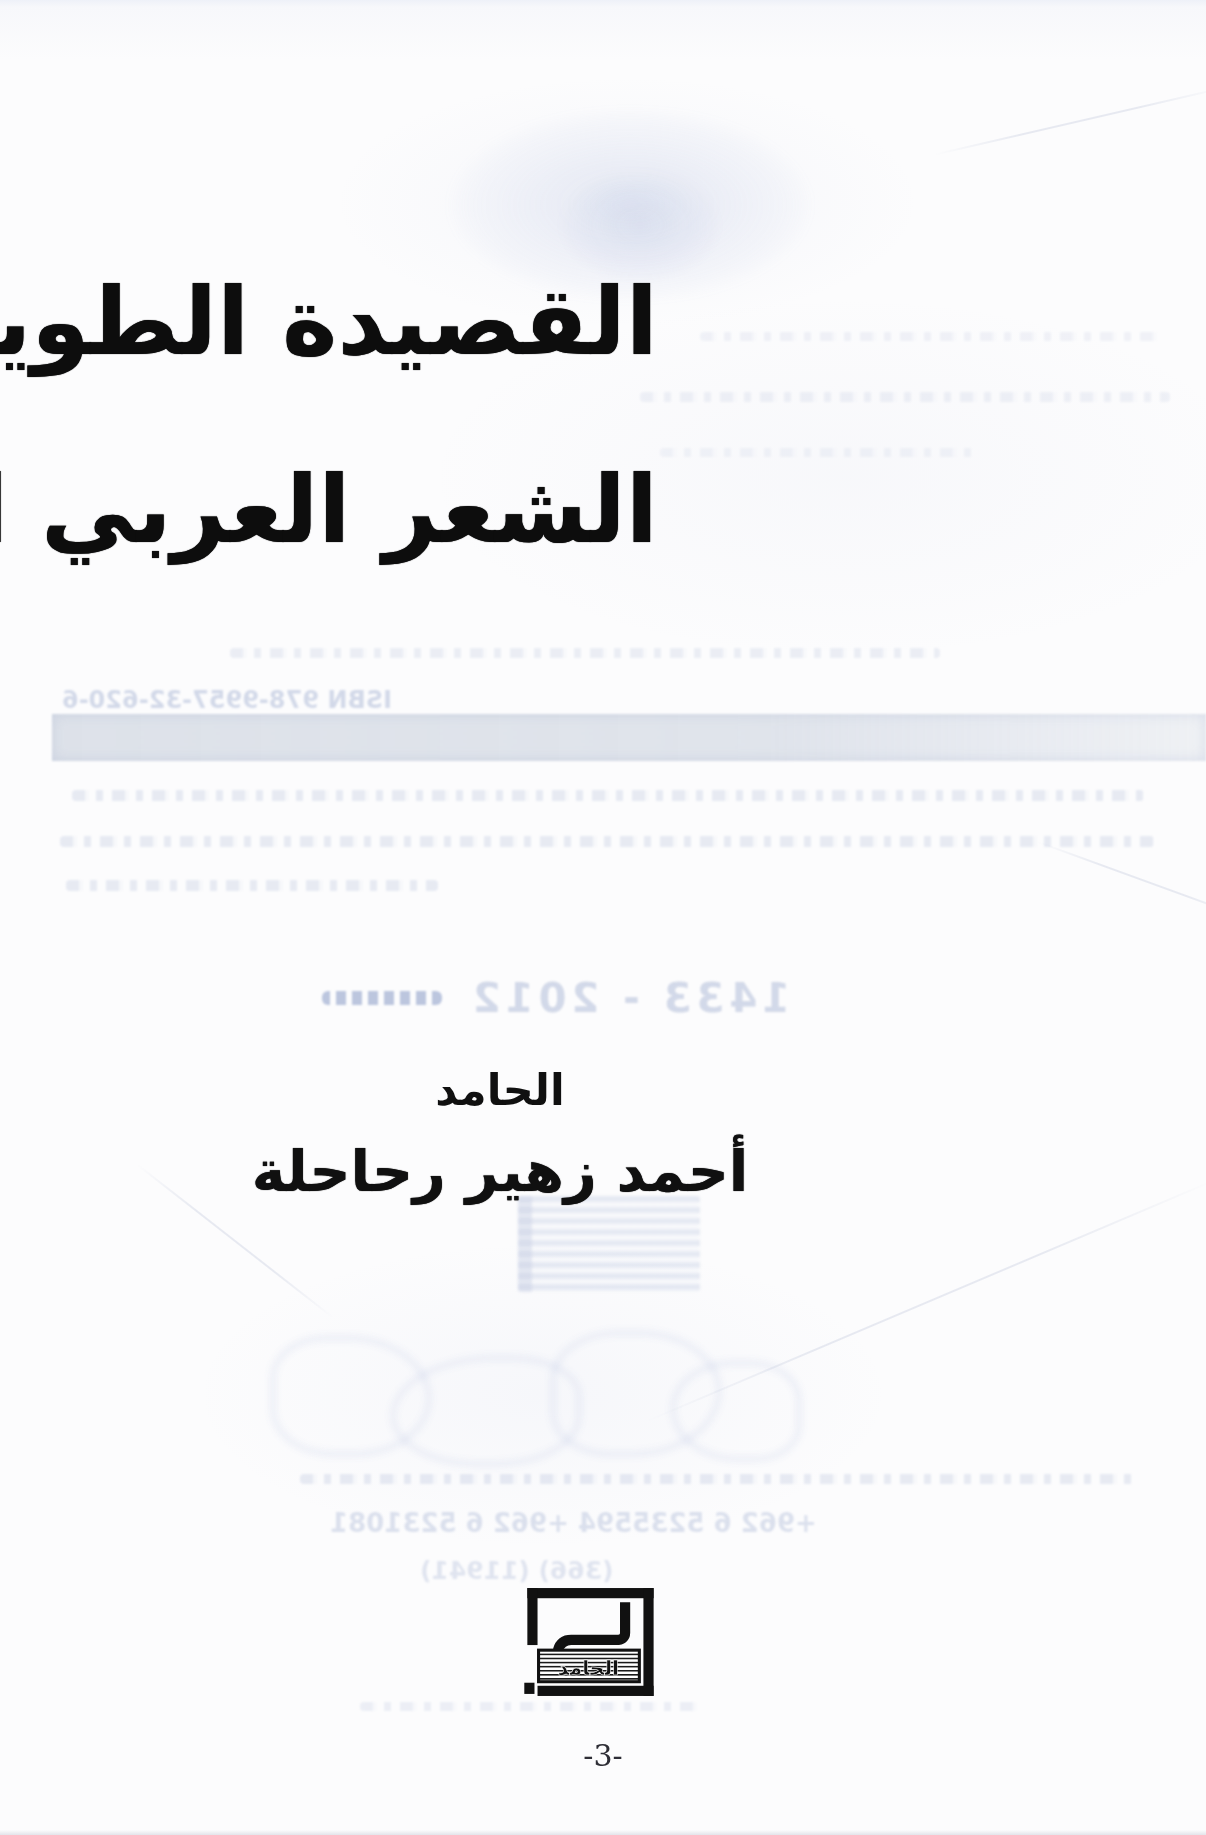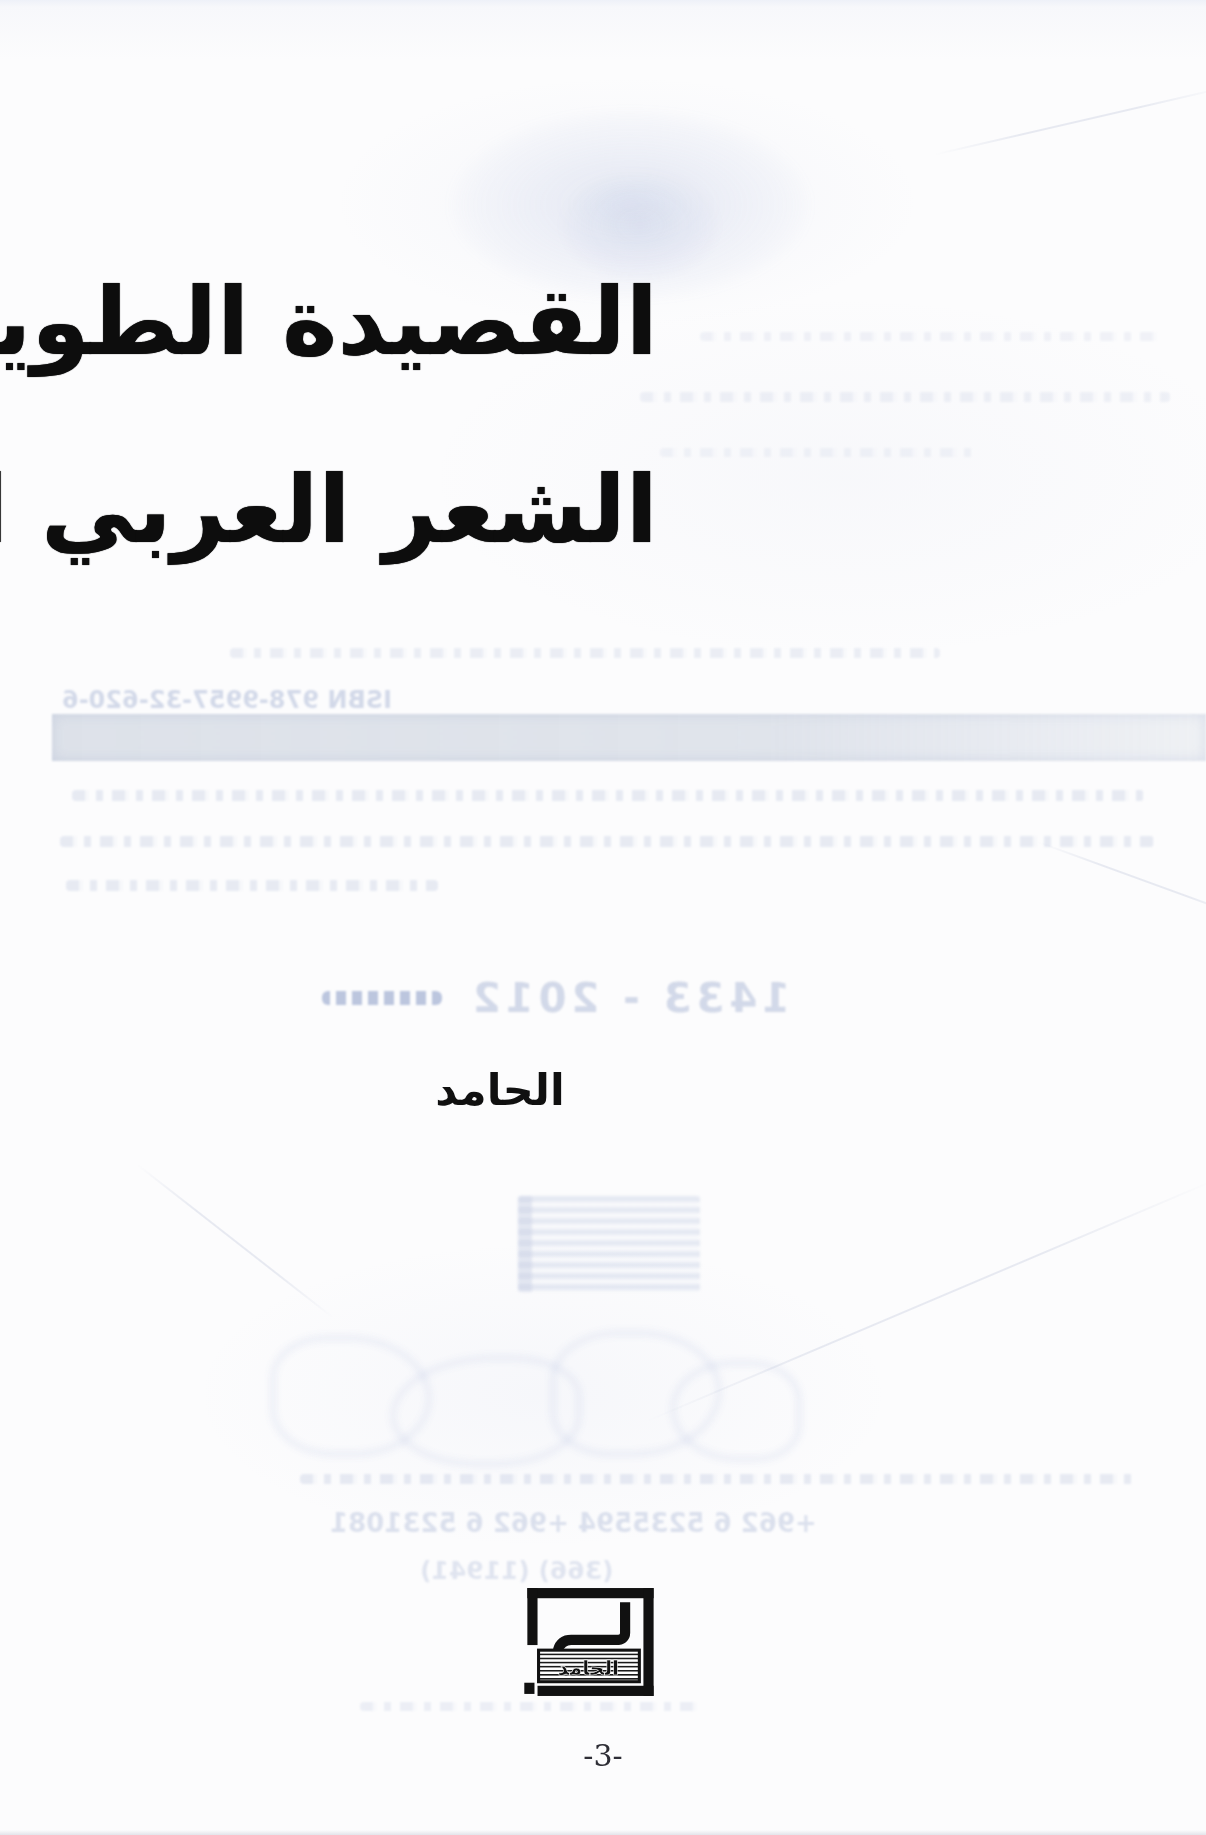--- a/index.html
+++ b/index.html
@@ -100,20 +100,21 @@
   <div class="crease" style="left:620px; top:1300px; width:620px; transform:rotate(-23deg);"></div>
   <div class="crease" style="left:110px; top:1240px; width:250px; transform:rotate(38deg);"></div>
 
   <div class="title-block">
     <div class="title-line">القصيدة الطويلة في</div>
     <div class="title-line">الشعر العربي المعاصر</div>
   </div>
 
   <div class="author-block">
     <div class="author-prefix">الحامد</div>
+    <div class="author-name">أحمد زهير رحاحلة</div>
   </div>
 
   <svg class="pub-logo" width="137" height="112" viewBox="0 0 134 110">
     <defs>
       <pattern id="hstripe" width="6" height="4" patternUnits="userSpaceOnUse">
         <rect width="6" height="4" fill="#ffffff"></rect>
         <rect y="2.4" width="6" height="1.6" fill="#1a1a1a"></rect>
       </pattern>
     </defs>
 

